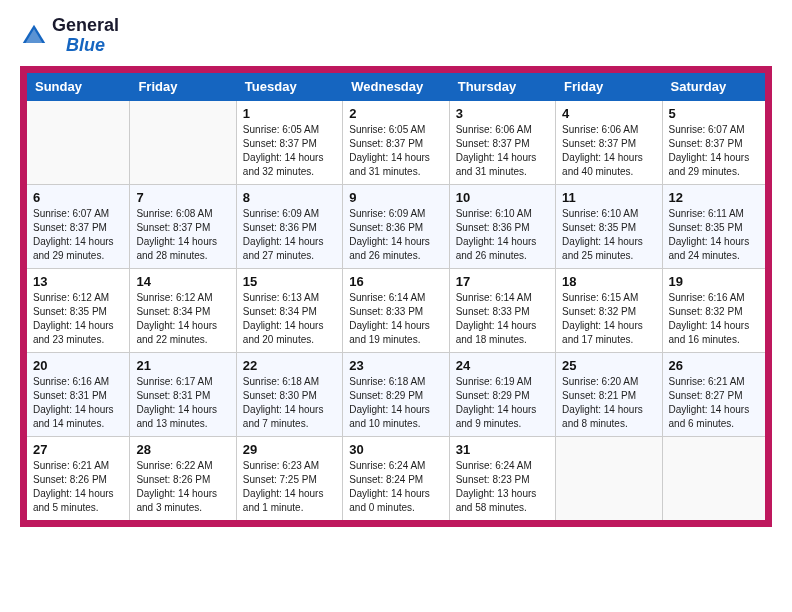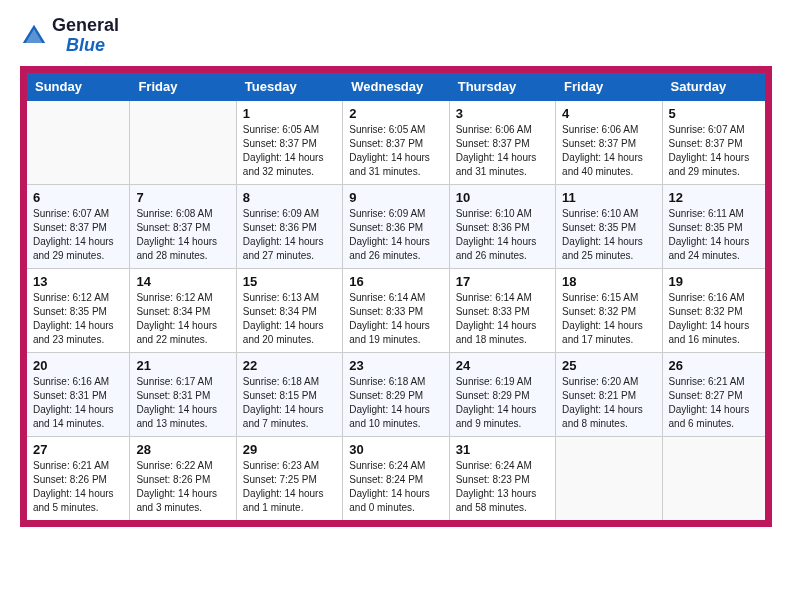--- a/index.html
+++ b/index.html
@@ -301,21 +301,21 @@
           <div class="day-info">
             <div>Sunrise: 6:17 AM</div>
             <div>Sunset: 8:31 PM</div>
             <div>Daylight: 14 hours and 13 minutes.</div>
           </div>
         </td>
         <td>
           <div class="day-num">22</div>
           <div class="day-info">
             <div>Sunrise: 6:18 AM</div>
-            <div>Sunset: 8:15 PM</div>
+            <div>Sunset: 8:30 PM</div>
             <div>Daylight: 14 hours and 7 minutes.</div>
           </div>
         </td>
         <td>
           <div class="day-num">23</div>
           <div class="day-info">
             <div>Sunrise: 6:18 AM</div>
             <div>Sunset: 8:29 PM</div>
             <div>Daylight: 14 hours and 10 minutes.</div>
           </div>

